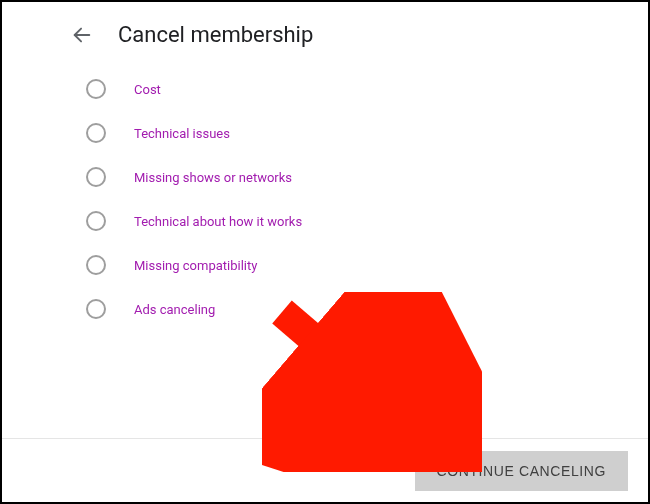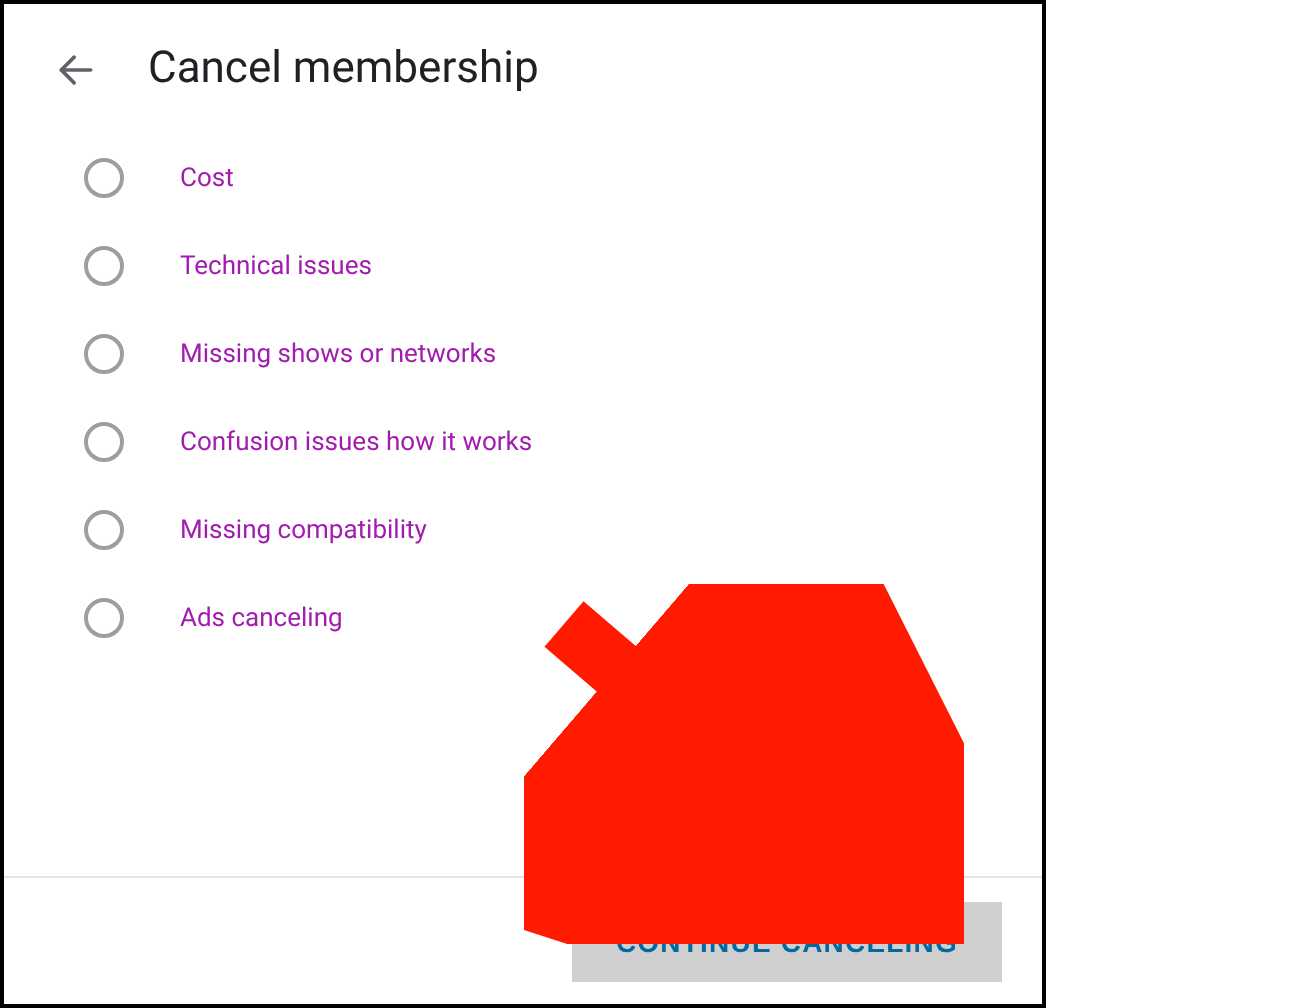--- a/index.html
+++ b/index.html
@@ -1,27 +1,27 @@
 <!DOCTYPE html>
 <html><head>
 <meta charset="utf-8">
 <style>
   * { box-sizing: border-box; margin: 0; padding: 0; }
   html, body { width: 650px; height: 504px; font-family: Roboto, Arial, sans-serif; background: #fff; }
-  .frame { width: 523px; height: 504px; border: 2px solid #000; position: relative; overflow: hidden; background: #fff; }
+  .frame { width: 650px; height: 504px; border: 2px solid #000; position: relative; overflow: hidden; background: #fff; padding-left: 44px; }
   .header { display: flex; align-items: center; padding: 20px 24px 12px 24px; }
   .back-btn { width: 24px; height: 24px; display: flex; align-items: center; justify-content: center; cursor: pointer; color: #5f6368; margin-right: 24px; }
   .title { font-size: 22px; font-weight: 400; color: #202124; }
   .content { padding: 8px 40px 0 40px; height: 370px; overflow: hidden; }
   .instructions { font-size: 15px; color: #7a7c80; line-height: 1.6; margin: 16px 0 24px 0; }
   .option { display: flex; align-items: center; padding: 12px 0; cursor: pointer; }
   .radio { width: 20px; height: 20px; border: 2px solid #9e9e9e; border-radius: 50%; flex-shrink: 0; margin-right: 28px; }
   .option-label { font-size: 13px; color: #a21caf; }
   .footer { position: absolute; bottom: 0; left: 0; right: 0; height: 64px; border-top: 1px solid #e5e5e5; display: flex; align-items: center; justify-content: flex-end; padding: 0 20px; background: #fff; }
-  .continue-btn { background: #cfcfcf; color: #0369a1; border: none; padding: 12px 22px; font-size: 14px; font-weight: 700; letter-spacing: 0.6px; cursor: pointer; }
+  .continue-btn { background: #cfcfcf; color: #404040; border: none; padding: 12px 22px; font-size: 14px; font-weight: 400; letter-spacing: 0.6px; cursor: pointer; }
   .arrow-overlay { position: absolute; pointer-events: none; }
 </style>
 </head>
 <body>
 <div class="frame">
 
   <div class="header">
     <div class="back-btn">
       <svg width="22" height="22" viewBox="0 0 24 24" fill="none" stroke="#5f6368" stroke-width="2" stroke-linecap="round" stroke-linejoin="round">
         <line x1="20" y1="12" x2="4" y2="12"></line>
@@ -40,21 +40,21 @@
         <div class="option">
           <div class="radio"></div>
           <span class="option-label">Technical issues</span>
         </div>
         <div class="option">
           <div class="radio"></div>
           <span class="option-label">Missing shows or networks</span>
         </div>
         <div class="option">
           <div class="radio"></div>
-          <span class="option-label">Confusion issues how it works</span>
+          <span class="option-label">Technical about how it works</span>
         </div>
         <div class="option">
           <div class="radio"></div>
           <span class="option-label">Missing compatibility</span>
         </div>
         <div class="option">
           <div class="radio"></div>
           <span class="option-label">Ads canceling</span>
         </div>
         <div class="option"></div>

